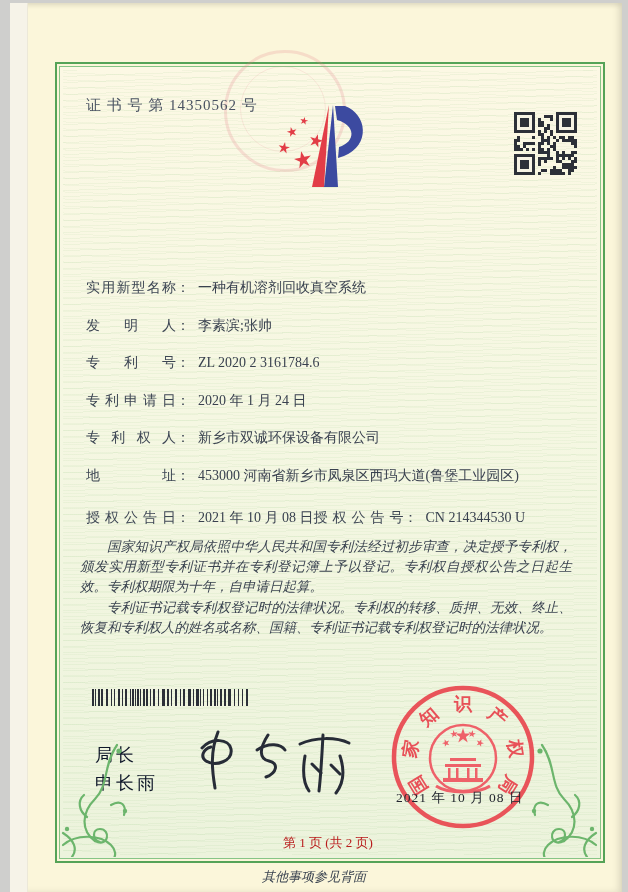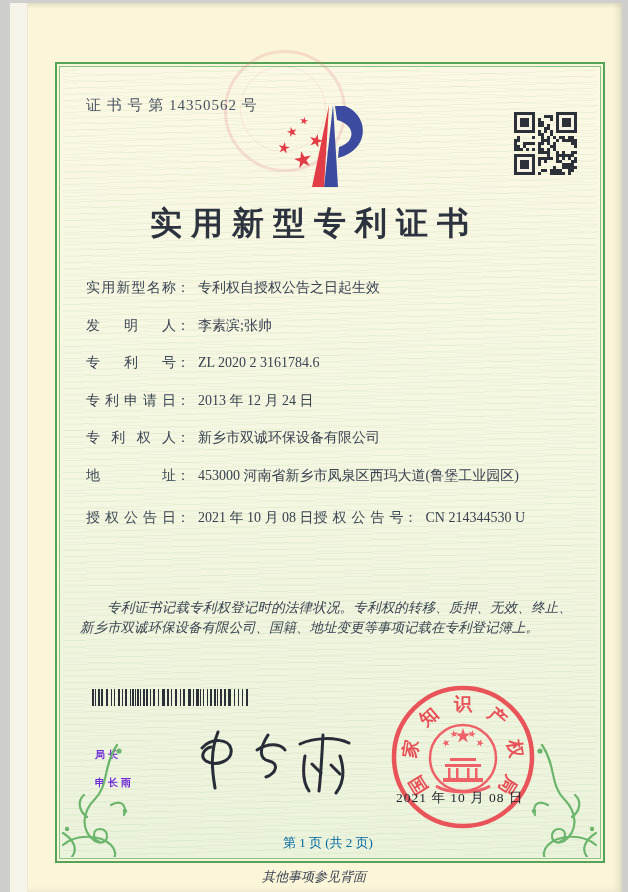--- a/index.html
+++ b/index.html
@@ -29,25 +29,25 @@
   .flabel{display:inline-block;width:90px;text-align:justify;text-align-last:justify;color:#3d4654;}
   .fcolon{margin-right:8px;color:#3d4654;}
   .fvalue{color:#39414f;}
   .grant-row{margin-top:5px;}
   .g2{display:flex;}
   .para{position:absolute;left:80px;width:492px;font-size:13.5px;line-height:20px;
         color:#3a4350;font-style:italic;text-indent:2em;text-align:justify;}
   .p1{top:537px;}
   .p2{top:598px;}
   .barcode{position:absolute;left:92px;top:689px;}
-  .signer{position:absolute;left:95px;top:741px;font-size:10px;color:#6d28d9;letter-spacing:3px;line-height:28px;font-weight:bold;}
+  .signer{position:absolute;left:95px;top:741px;font-size:18px;color:#0f172a;letter-spacing:3px;line-height:28px;}
   .signature{position:absolute;left:188px;top:720px;}
   .seal{position:absolute;left:388px;top:682px;}
   .sealdate{position:absolute;left:396px;top:789px;font-size:13.5px;color:#21252e;letter-spacing:1px;z-index:5;}
-  .pagefoot{left:55px;top:834px;width:546px;text-align:center;font-size:13px;color:#0369a1;}
+  .pagefoot{left:55px;top:834px;width:546px;text-align:center;font-size:13px;color:#b91c1c;}
   .backnote{left:0;top:868px;width:628px;text-align:center;font-size:13px;color:#3a4350;font-style:italic;}
   .ornament{position:absolute;z-index:2;}
   .orn-l{left:57px;top:741px;}
   .orn-r{left:522px;top:741px;transform:scaleX(-1);}
   svg text{font-family:"Liberation Serif","DejaVu Serif",serif;}
 </style>
 </head>
 <body>
 
 <div class="stage">
@@ -205,42 +205,41 @@
       <rect x="3" y="3" width="15" height="15" fill="#f6f3e4"></rect>
       <rect x="6" y="6" width="9" height="9" fill="#2c3038"></rect>
       <rect x="42" y="0" width="21" height="21" fill="#2c3038"></rect>
       <rect x="45" y="3" width="15" height="15" fill="#f6f3e4"></rect>
       <rect x="48" y="6" width="9" height="9" fill="#2c3038"></rect>
       <rect x="0" y="42" width="21" height="21" fill="#2c3038"></rect>
       <rect x="3" y="45" width="15" height="15" fill="#f6f3e4"></rect>
       <rect x="6" y="48" width="9" height="9" fill="#2c3038"></rect>
     </svg>
 
-  <div class="txt title">实用新型专利证书</div>
 
   <div class="fields">
     <div class="frow">
       <span class="flabel">实用新型名称</span>
         <span class="fcolon">：</span>
-        <span class="fvalue">专利权自授权公告之日起生效</span>
+        <span class="fvalue">一种有机溶剂回收真空系统</span>
     </div>
     <div class="frow">
       <span class="flabel">发明人</span>
         <span class="fcolon">：</span>
         <span class="fvalue">李素滨;张帅</span>
     </div>
     <div class="frow">
       <span class="flabel">专利号</span>
         <span class="fcolon">：</span>
         <span class="fvalue">ZL 2020 2 3161784.6</span>
     </div>
     <div class="frow">
       <span class="flabel">专利申请日</span>
         <span class="fcolon">：</span>
-        <span class="fvalue">2013 年 12 月 24 日</span>
+        <span class="fvalue">2020 年 1 月 24 日</span>
     </div>
     <div class="frow">
       <span class="flabel">专利权人</span>
         <span class="fcolon">：</span>
         <span class="fvalue">新乡市双诚环保设备有限公司</span>
     </div>
     <div class="frow">
       <span class="flabel">地址</span>
         <span class="fcolon">：</span>
         <span class="fvalue">453000 河南省新乡市凤泉区西玛大道(鲁堡工业园区)</span>
@@ -250,21 +249,22 @@
         <span class="fcolon">：</span>
         <span class="fvalue">2021 年 10 月 08 日</span>
       <span class="g2">
         <span class="flabel">授权公告号</span>
           <span class="fcolon">：</span>
           <span class="fvalue">CN 214344530 U</span>
       </span>
     </div>
   </div>
 
-  <div class="para p2">专利证书记载专利权登记时的法律状况。专利权的转移、质押、无效、终止、新乡市双诚环保设备有限公司、国籍、地址变更等事项记载在专利登记簿上。</div>
+  <div class="para p1">国家知识产权局依照中华人民共和国专利法经过初步审查，决定授予专利权，颁发实用新型专利证书并在专利登记簿上予以登记。专利权自授权公告之日起生效。专利权期限为十年，自申请日起算。</div>
+  <div class="para p2">专利证书记载专利权登记时的法律状况。专利权的转移、质押、无效、终止、恢复和专利权人的姓名或名称、国籍、专利证书记载专利权登记时的法律状况。</div>
 
   <svg class="barcode" id="barcode-svg" width="158" height="17" viewBox="0 0 158 17">
       <rect x="0" y="0" width="2" height="17" fill="#2c3038"></rect>
       <rect x="3" y="0" width="1" height="17" fill="#2c3038"></rect>
       <rect x="6" y="0" width="2" height="17" fill="#2c3038"></rect>
       <rect x="9" y="0" width="2" height="17" fill="#2c3038"></rect>
       <rect x="14" y="0" width="2" height="17" fill="#2c3038"></rect>
       <rect x="19" y="0" width="1" height="17" fill="#2c3038"></rect>
       <rect x="22" y="0" width="1" height="17" fill="#2c3038"></rect>
       <rect x="26" y="0" width="2" height="17" fill="#2c3038"></rect>

